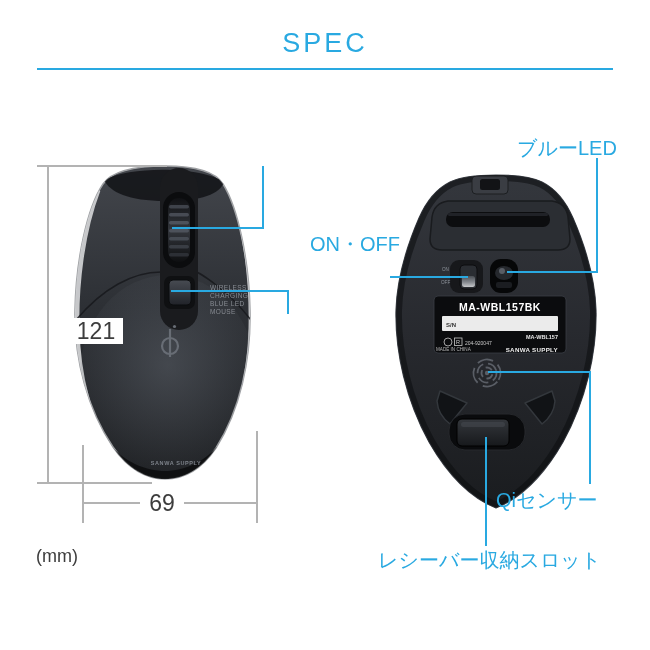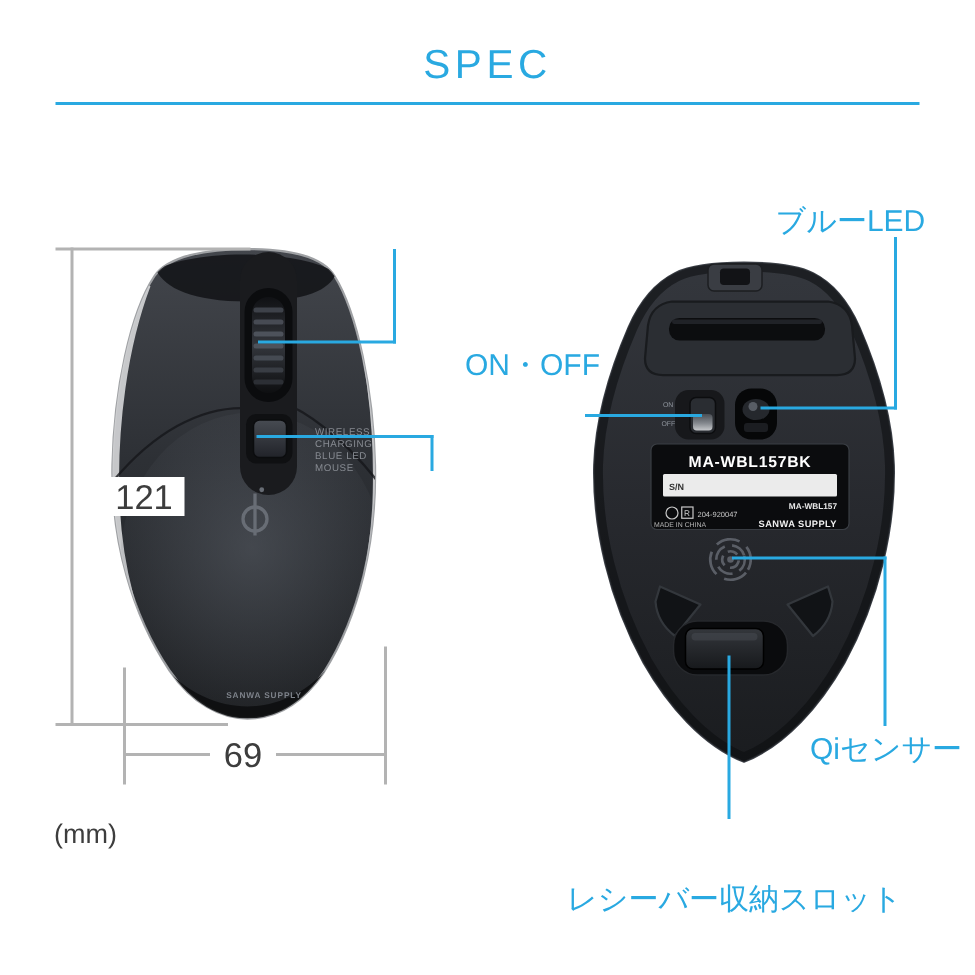--- a/index.html
+++ b/index.html
@@ -223,16 +223,16 @@
 
   <div class="abs bl" style="left:488px;top:371px;width:103px;height:2px;"></div>
   <div class="abs bl" style="left:589px;top:371px;width:2px;height:113px;"></div>
 
   <div class="abs bl" style="left:485px;top:437px;width:2px;height:109px;"></div>
 
   <div class="abs callout" style="left:517px;top:135px;">ブルーLED</div>
   <div class="abs callout" style="left:310px;top:231px;">
     <div>ON・OFF</div>
   </div>
-  <div class="abs callout" style="left:540px;top:487px;">Qiセンサー</div>
-  <div class="abs callout" style="left:378px;top:547px;margin-top:40px;">レシーバー収納スロット</div>
+  <div class="abs callout" style="left:496px;top:487px;">Qiセンサー</div>
+  <div class="abs callout" style="left:378px;top:547px;">レシーバー収納スロット</div>
 
 </div>
 
 </body></html>

